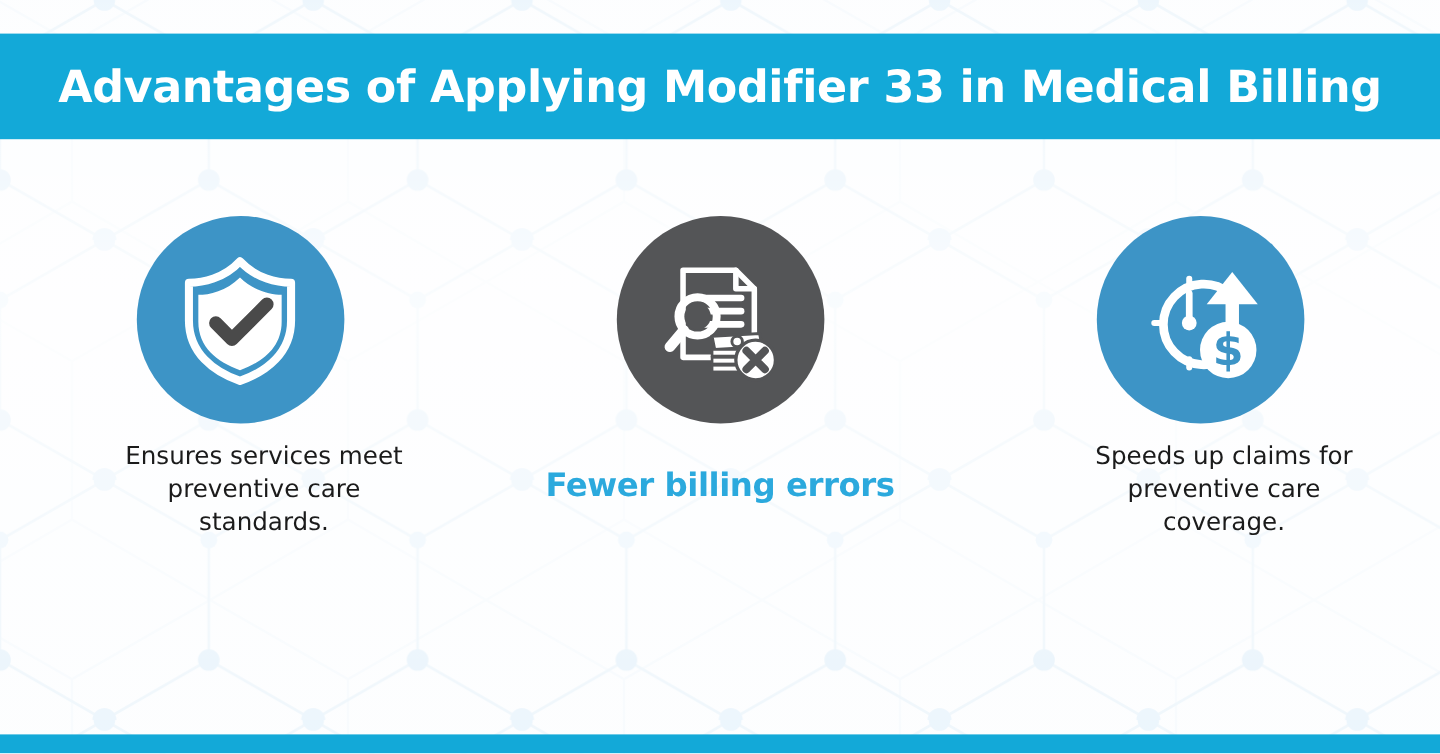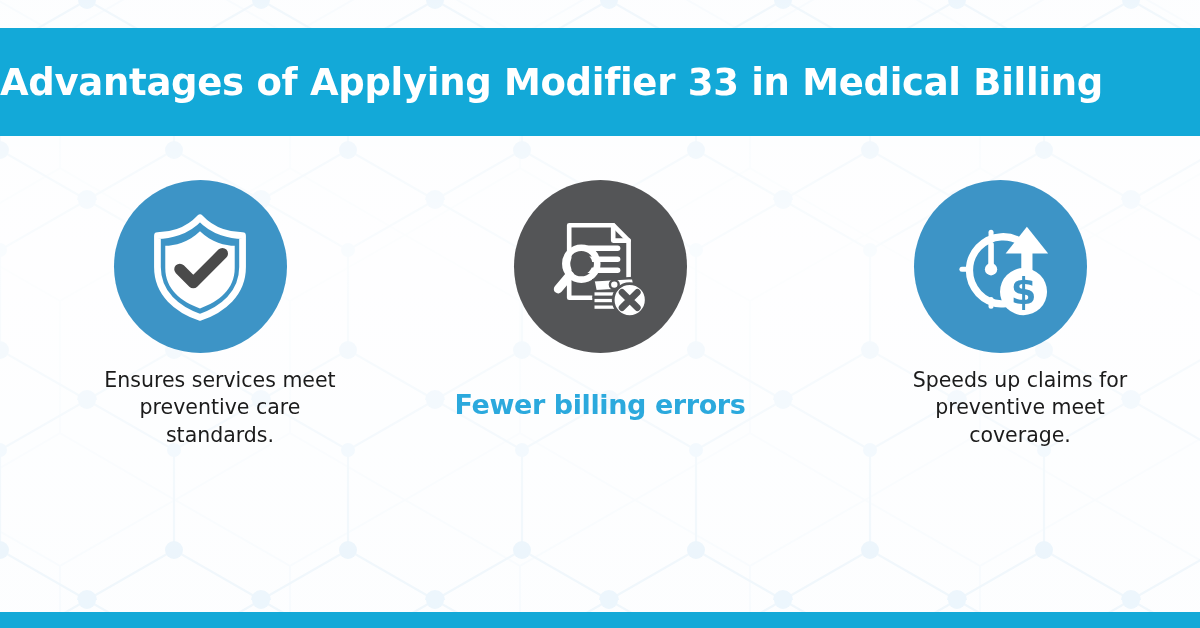--- a/index.html
+++ b/index.html
@@ -31,25 +31,26 @@
     height: 628px;
     z-index: 0;
   }
 
   
   #header-banner {
     position: absolute;
     left: 0;
     top: 28px;
     width: 1200px;
-    height: 108px;
+    height: 88px;
     background: #13a9d8;
     z-index: 5;
     display: flex;
     align-items: center;
+    justify-content: center;
   }
   #header-title {
     color: #ffffff;
     font-family: "DejaVu Sans", sans-serif;
     font-size: 37px;
     font-weight: bold;
     letter-spacing: -0.3px;
     white-space: nowrap;
     line-height: 1;
     text-align: center;
@@ -230,21 +231,21 @@
           <circle cx="42" cy="52" r="5.5" fill="#ffffff"></circle>
 
           <path d="M74 86 L74 34" stroke="#ffffff" stroke-width="10" stroke-linecap="butt"></path>
           <path d="M74 14 L93 38 L55 38 Z" fill="#ffffff"></path>
 
           <circle cx="71" cy="72" r="21" fill="#ffffff"></circle>
           <text x="71" y="83" text-anchor="middle" font-family="DejaVu Sans, sans-serif" font-size="33" font-weight="bold" fill="#3d94c6">$</text>
         </svg>
       </div>
       <div class="col-body">Speeds up claims for
-preventive meet
+preventive care
 coverage.</div>
     </div>
 
   </div>
 
   <div id="footer-bar"></div>
 
 </div>
 
 </body></html>

